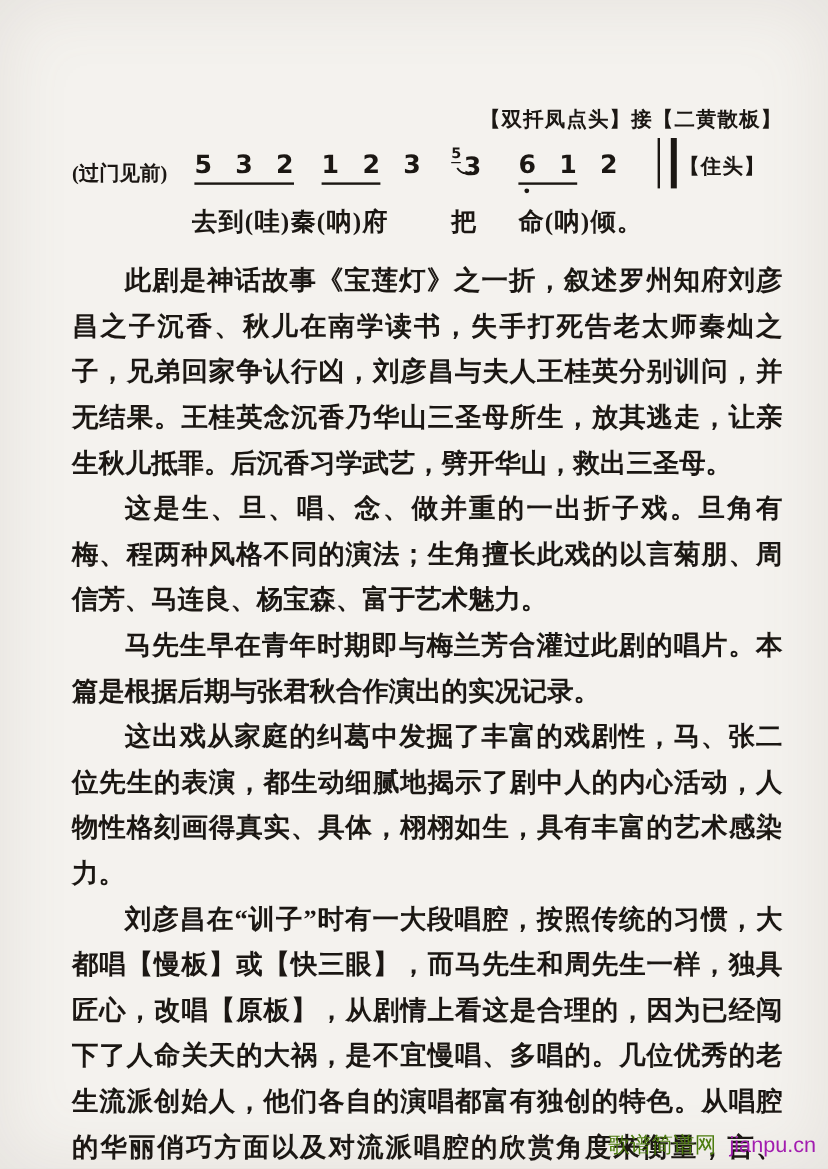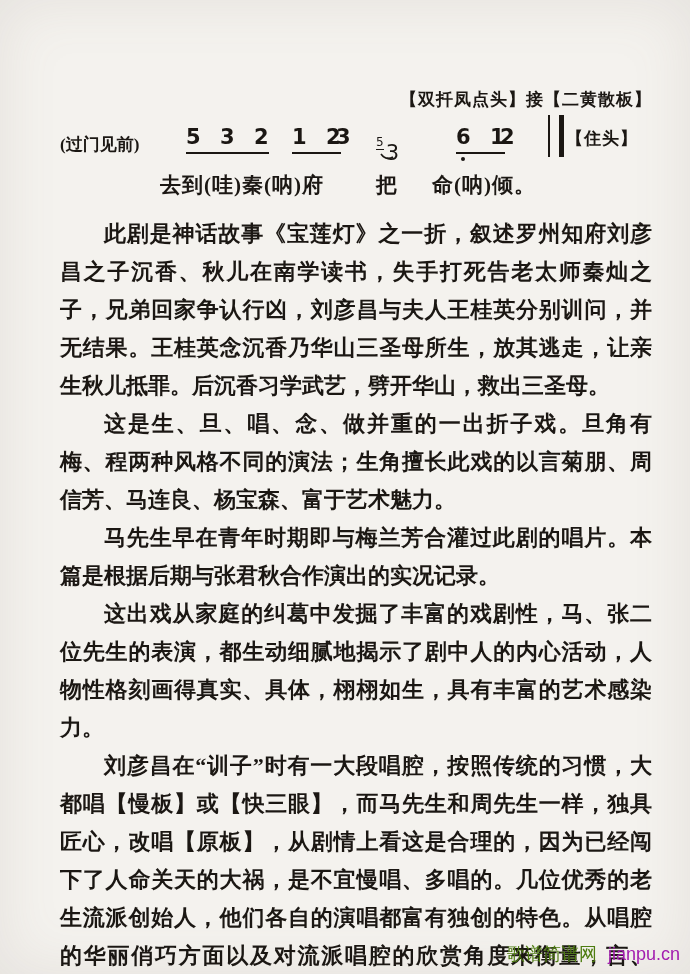--- a/index.html
+++ b/index.html
@@ -16,27 +16,27 @@
 
   
   .pattern-header{
     font-size:17px;font-weight:bold;letter-spacing:1px;text-align:right;
   }
 
   
   .music-row{position:relative;height:52px;margin-top:8px;font-weight:bold;}
   .intro{position:absolute;left:0;top:14px;font-size:17px;font-weight:bold;letter-spacing:0;}
   .ng{position:absolute;top:6px;font-size:21px;font-family:"DejaVu Sans","Liberation Sans",sans-serif;font-weight:bold;}
-  .ug{border-bottom:2.5px solid #1b1713;padding-bottom:3px;margin-left:24px;}
+  .ug{border-bottom:2.5px solid #1b1713;padding-bottom:3px;}
   .nt{display:inline-block;width:34px;}
   .nt:last-child{width:auto;min-width:14px;}
   .single{position:absolute;top:6px;font-size:21px;font-family:"DejaVu Sans","Liberation Sans",sans-serif;font-weight:bold;}
   .low{position:relative;}
   .low::after{content:"";position:absolute;left:5px;bottom:-12px;width:4px;height:4px;border-radius:50%;background:#1b1713;}
-  .grace-wrap{position:absolute;top:16px;font-family:"DejaVu Sans","Liberation Sans",sans-serif;font-weight:normal;}
+  .grace-wrap{position:absolute;top:2px;font-family:"DejaVu Sans","Liberation Sans",sans-serif;font-weight:bold;}
   .grace-note{font-size:12px;border-bottom:1.5px solid #1b1713;vertical-align:14px;}
   .tie{position:absolute;left:4px;top:18px;}
   .grace-main{font-size:21px;margin-left:2px;}
   .final-bar{position:absolute;top:-4px;width:9px;height:42px;
     border-left:2px solid #1b1713;border-right:5px solid #1b1713;}
   .end-label{position:absolute;top:8px;font-size:17px;font-weight:bold;letter-spacing:1px;}
 
   
   .lyric-row{position:relative;height:34px;font-size:21px;font-weight:bold;}
   .lyr{position:absolute;top:0;white-space:nowrap;letter-spacing:1px;}

